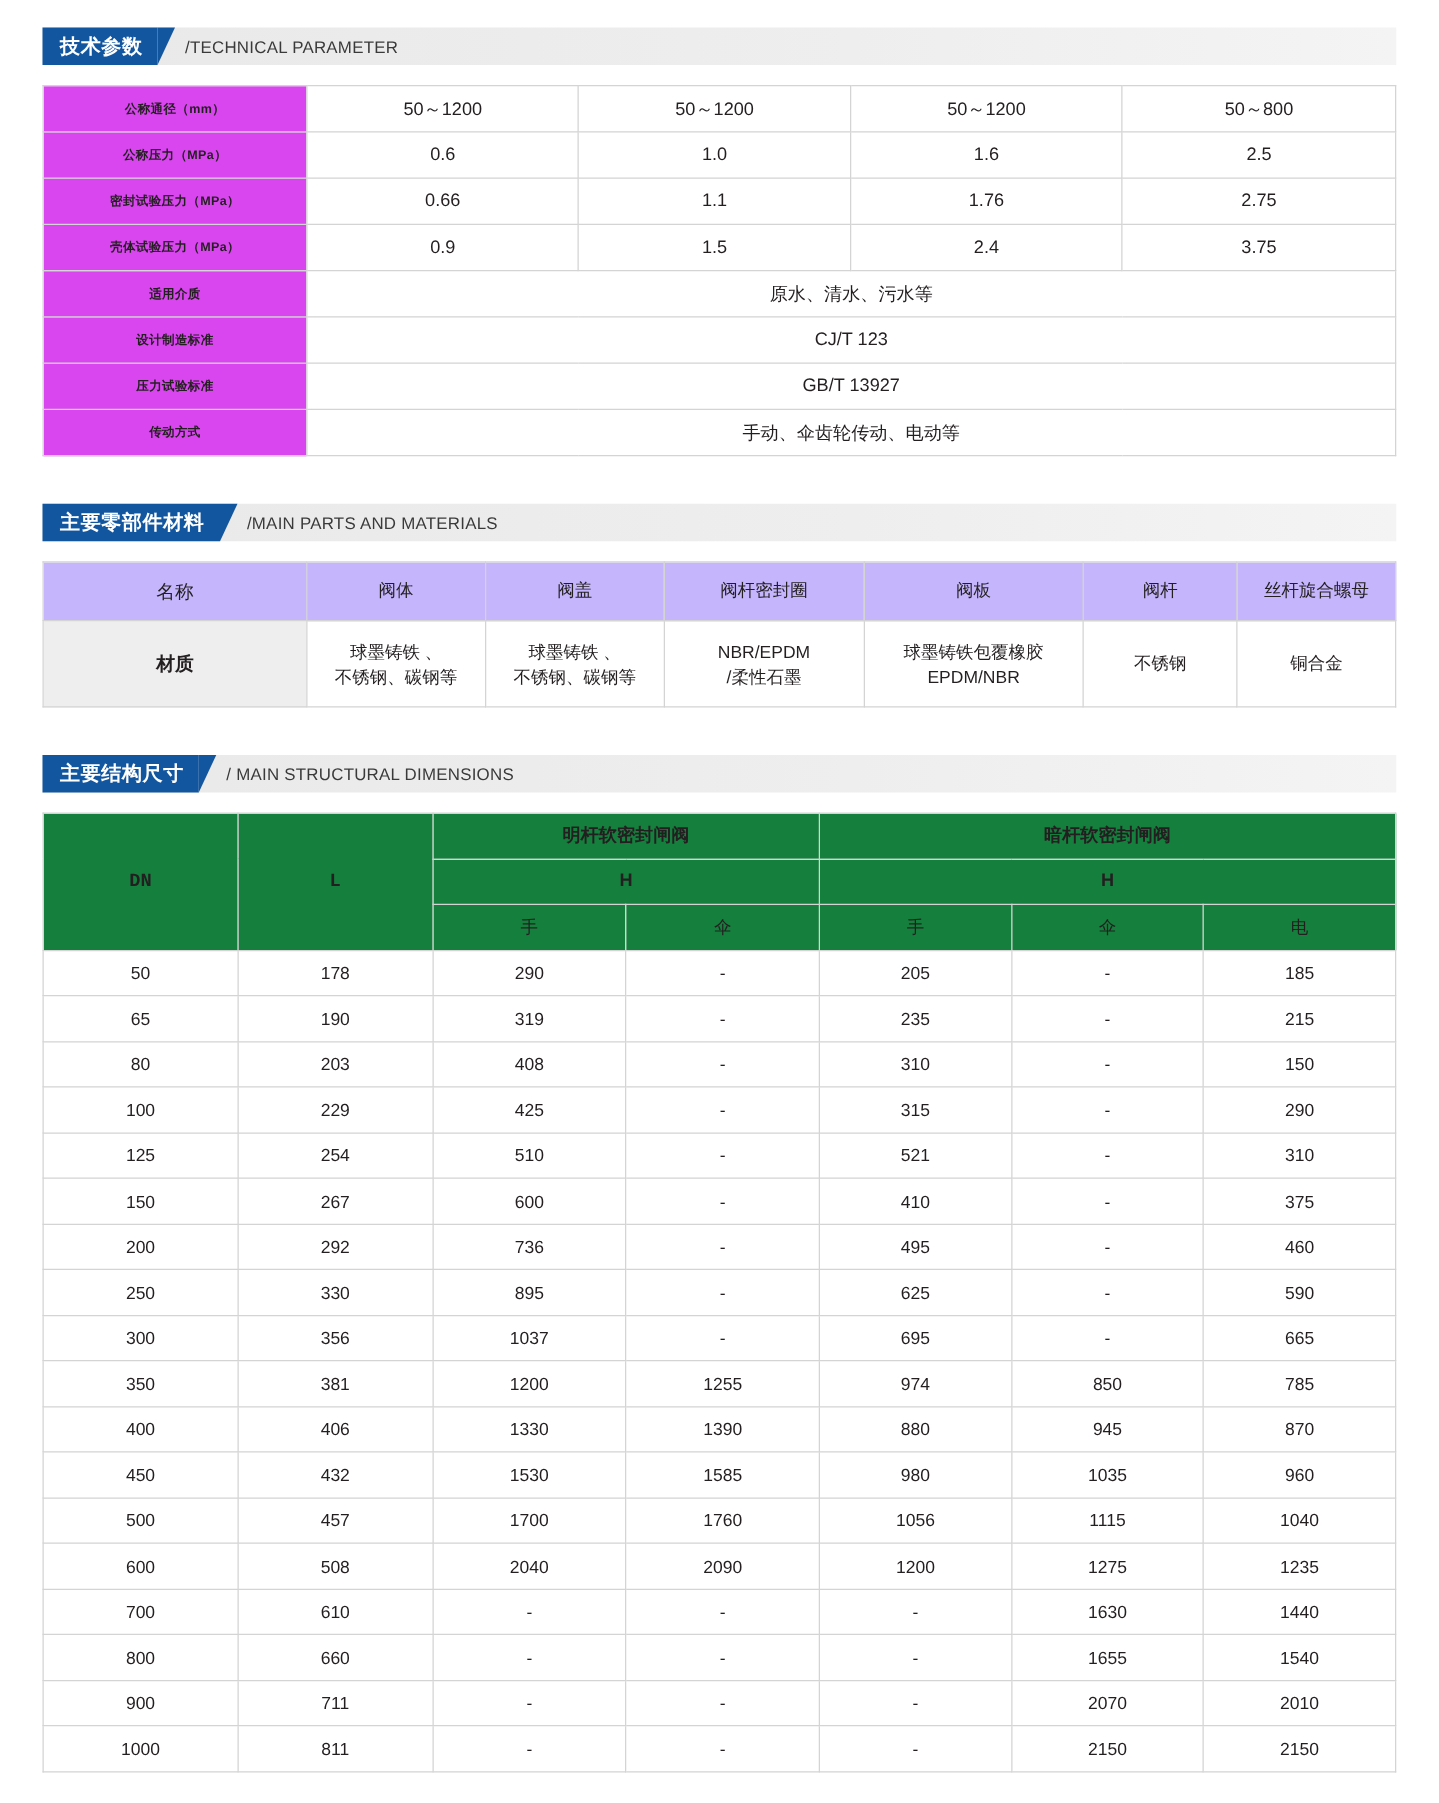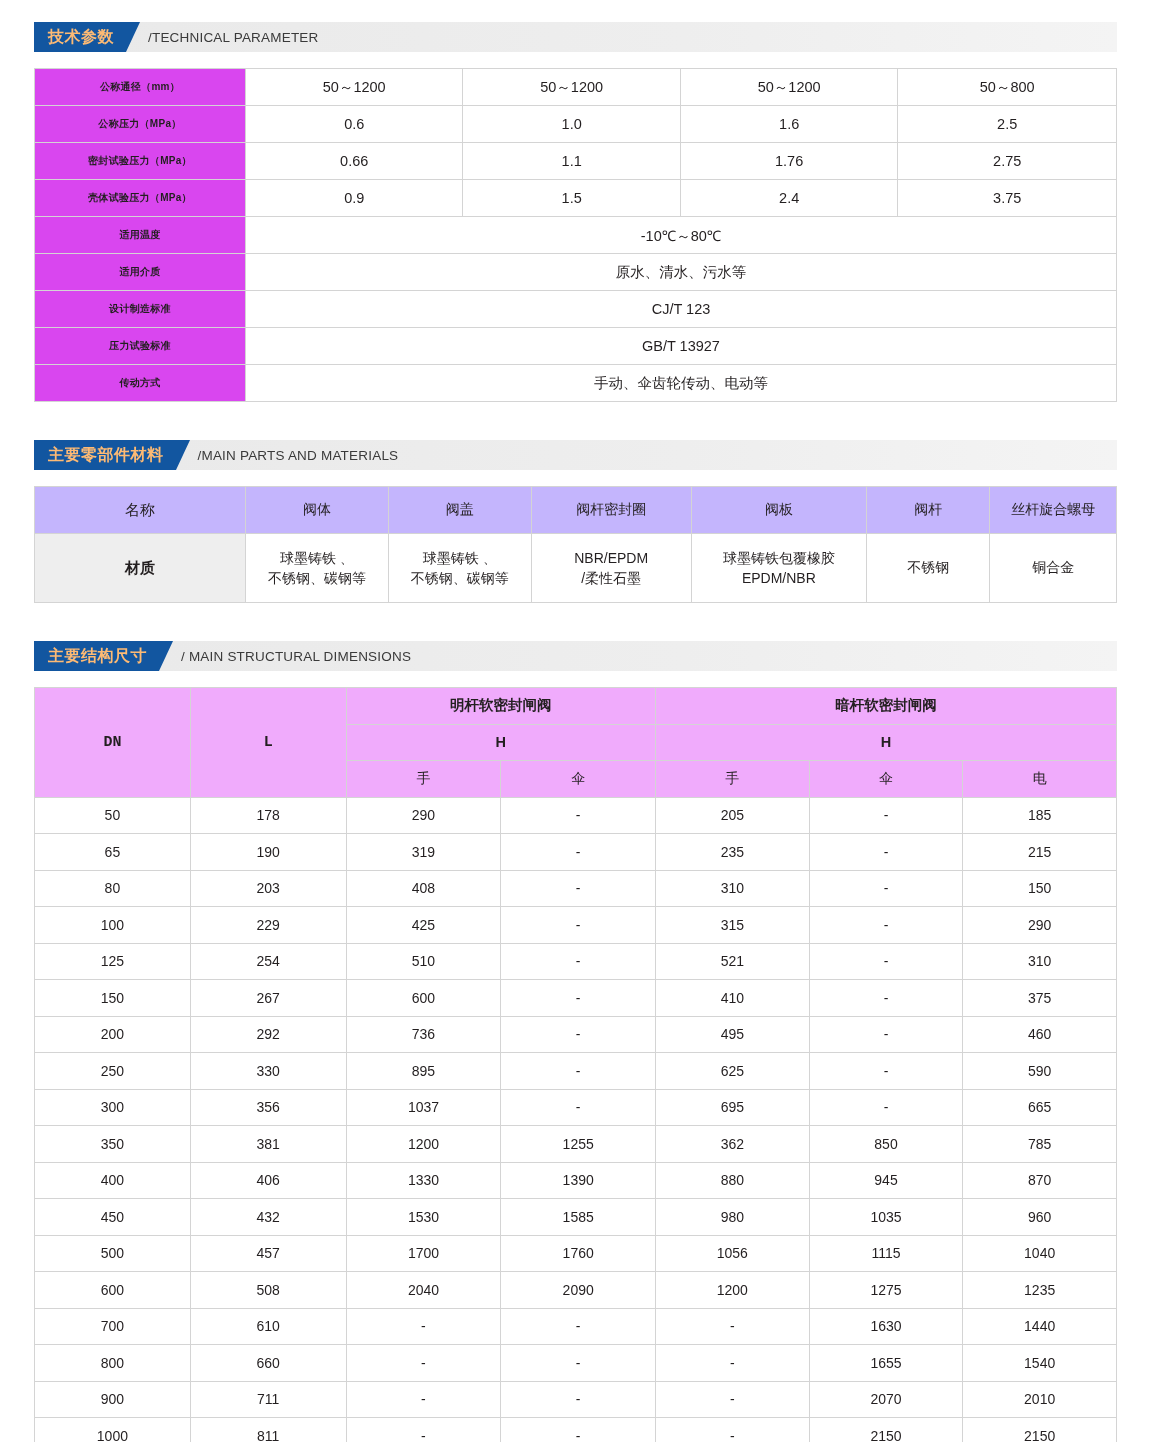--- a/index.html
+++ b/index.html
@@ -24,21 +24,21 @@
   .sec-head {
     position: relative;
     height: 30px;
     background: linear-gradient(to right, #e9e9e9 0%, #eeeeee 60%, #f4f4f4 100%);
     display: flex;
     align-items: stretch;
     margin-bottom: 16px;
   }
   .sec-head .blue {
     background: #1256a0;
-    color: #fdba74;
+    color: #ffffff;
     display: flex;
     align-items: center;
     padding: 0 12px 0 14px;
     font-size: 16px;
     font-weight: bold;
     letter-spacing: 0.5px;
     position: relative;
   }
   .sec-head .blue::after {
     content: "";
@@ -114,21 +114,21 @@
   .tbl-mat tr.body td {
     height: 56px;
   }
 
   
   .tbl-dim td {
     font-size: 14px;
     height: 33.5px;
   }
   .tbl-dim tr.hdr td {
-    background: #f0abfc;
+    background: #15803d;
     font-weight: bold;
     font-size: 14.5px;
   }
   .tbl-dim tr.hdr td.sub {
     font-weight: normal;
     font-size: 14px;
   }
   .tbl-dim tr.hdr td.big {
     font-size: 15px;
     font-family: Liberation Mono, monospace;
@@ -176,24 +176,20 @@
         <td>1.1</td>
         <td>1.76</td>
         <td>2.75</td>
       </tr>
       <tr>
         <td class="lbl">壳体试验压力（MPa）</td>
         <td>0.9</td>
         <td>1.5</td>
         <td>2.4</td>
         <td>3.75</td>
-      </tr>
-      <tr>
-        <td class="lbl">适用温度</td>
-        <td colspan="4">-10℃～80℃</td>
       </tr>
       <tr>
         <td class="lbl">适用介质</td>
         <td colspan="4">原水、清水、污水等</td>
       </tr>
       <tr>
         <td class="lbl">设计制造标准</td>
         <td colspan="4">CJ/T 123</td>
       </tr>
       <tr>
@@ -369,21 +365,21 @@
         <td>-</td>
         <td>695</td>
         <td>-</td>
         <td>665</td>
       </tr>
       <tr class="data">
         <td>350</td>
         <td>381</td>
         <td>1200</td>
         <td>1255</td>
-        <td>362</td>
+        <td>974</td>
         <td>850</td>
         <td>785</td>
       </tr>
       <tr class="data">
         <td>400</td>
         <td>406</td>
         <td>1330</td>
         <td>1390</td>
         <td>880</td>
         <td>945</td>

